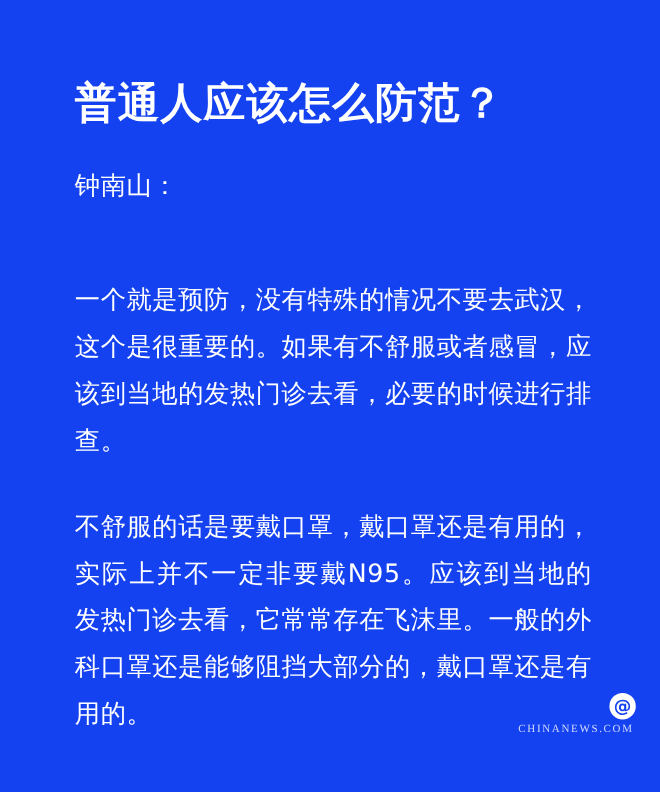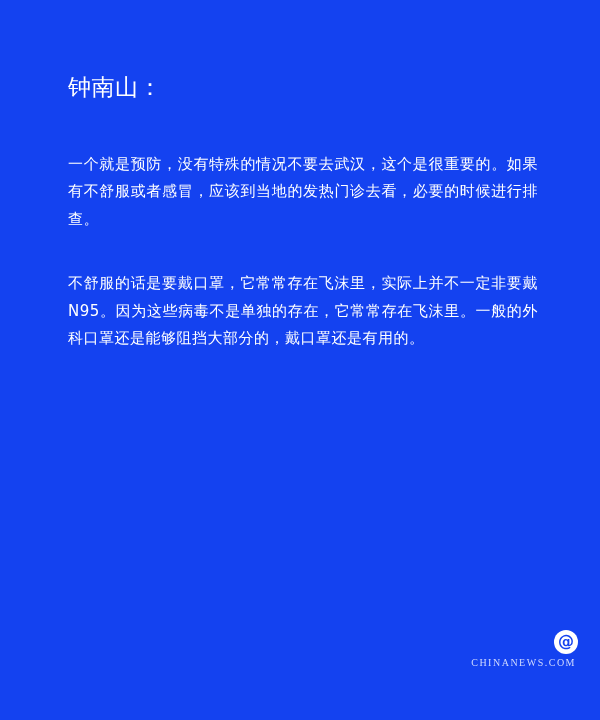--- a/index.html
+++ b/index.html
@@ -30,26 +30,26 @@
     font-weight: bold;
     letter-spacing: 1px;
     line-height: 1.25;
     margin: 0 0 34px 0;
     white-space: nowrap;
   }
   .speaker {
     color: #ffffff;
     font-size: 23px;
     line-height: 1.5;
-    margin: 0 0 46px 0;
+    margin: 0 0 66px 0;
     letter-spacing: 0.5px;
   }
   .para {
     color: #ffffff;
-    font-size: 15px;
+    font-size: 23px;
     line-height: 1.85;
     margin: 0 0 36px 0;
     letter-spacing: 0.5px;
     text-align: justify;
     text-justify: inter-ideograph;
   }
   .watermark {
     position: absolute;
     right: 22px;
     bottom: 52px;
@@ -87,23 +87,24 @@
     letter-spacing: 1.5px;
     margin-top: 3px;
     margin-right: 2px;
     font-family: Liberation Serif, serif;
   }
 </style>
 </head>
 <body>
 
 <div class="card">
+  <h1 class="title">普通人应该怎么防范？</h1>
   <div class="speaker">钟南山：</div>
   <p class="para">一个就是预防，没有特殊的情况不要去武汉，这个是很重要的。如果有不舒服或者感冒，应该到当地的发热门诊去看，必要的时候进行排查。</p>
-  <p class="para">不舒服的话是要戴口罩，它常常存在飞沫里，实际上并不一定非要戴N95。因为这些病毒不是单独的存在，它常常存在飞沫里。一般的外科口罩还是能够阻挡大部分的，戴口罩还是有用的。</p>
+  <p class="para">不舒服的话是要戴口罩，戴口罩还是有用的，实际上并不一定非要戴N95。应该到当地的发热门诊去看，它常常存在飞沫里。一般的外科口罩还是能够阻挡大部分的，戴口罩还是有用的。</p>
 
   <div class="watermark">
     <div class="wm-row">
       <span class="wm-badge">@</span>
     </div>
     <div class="wm-url">CHINANEWS.COM</div>
   </div>
 </div>
 
 </body></html>

